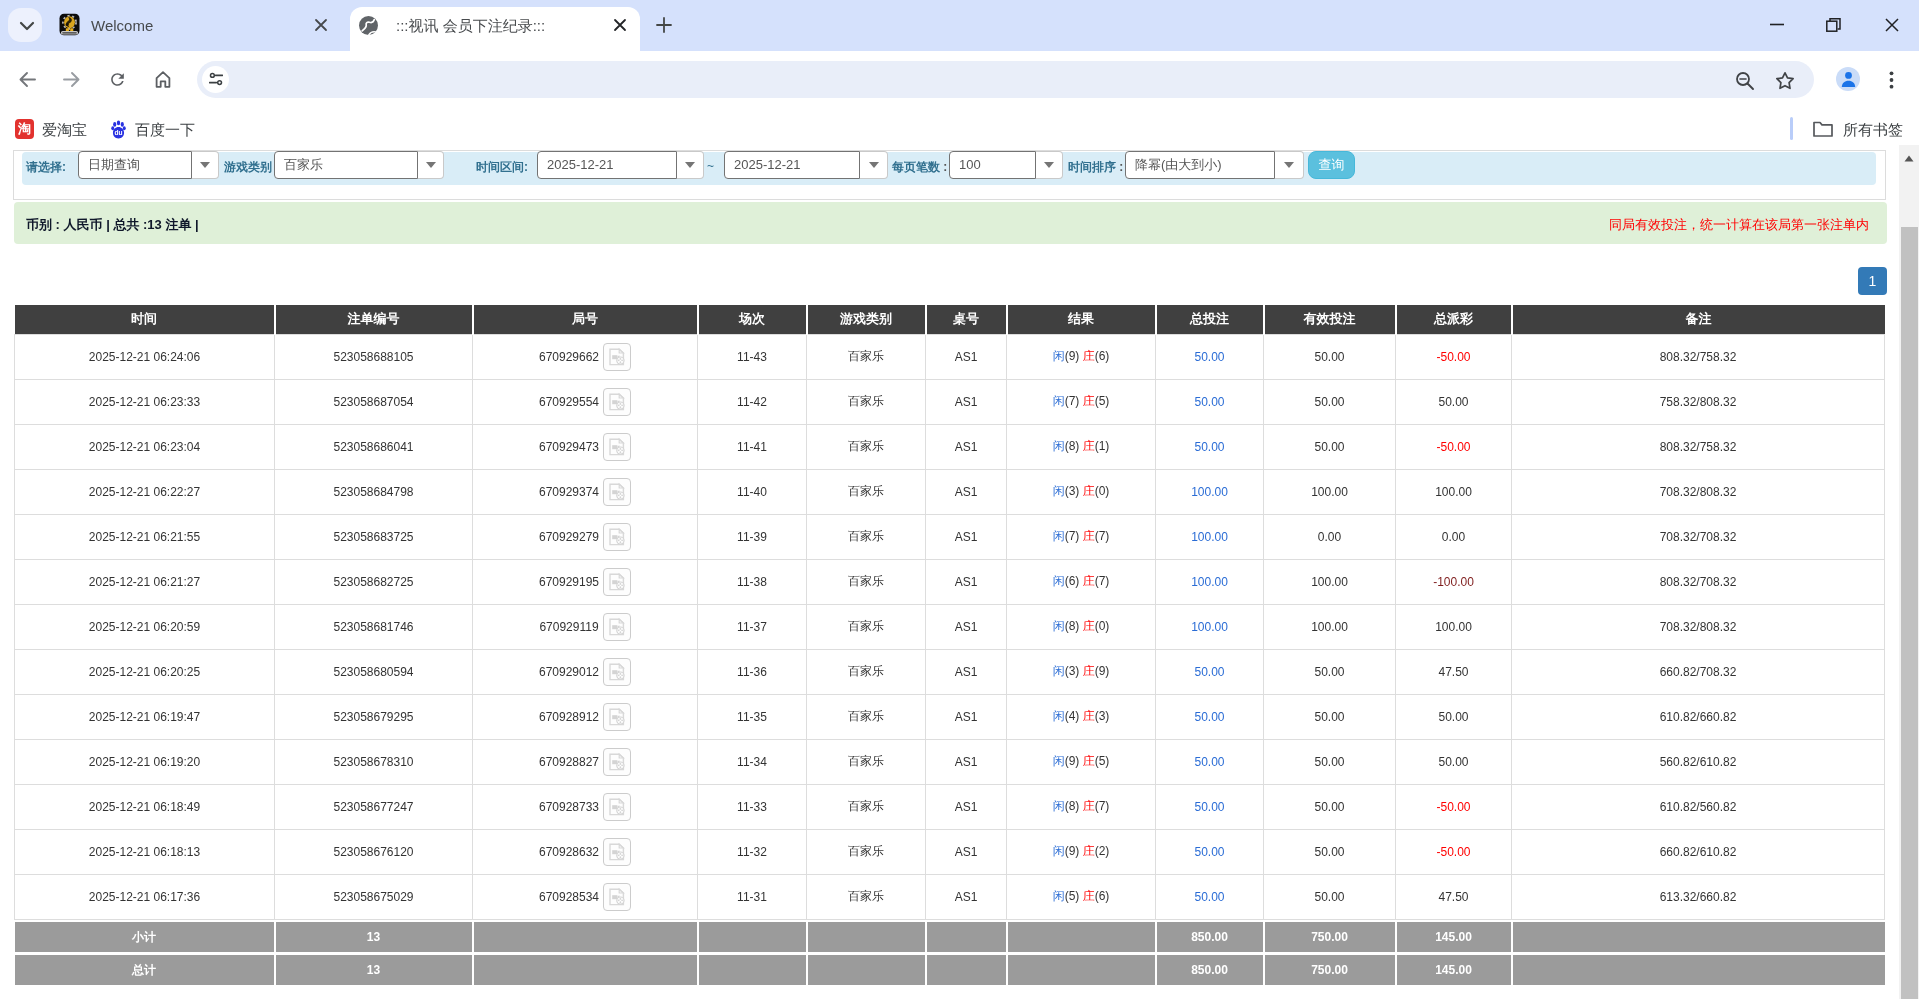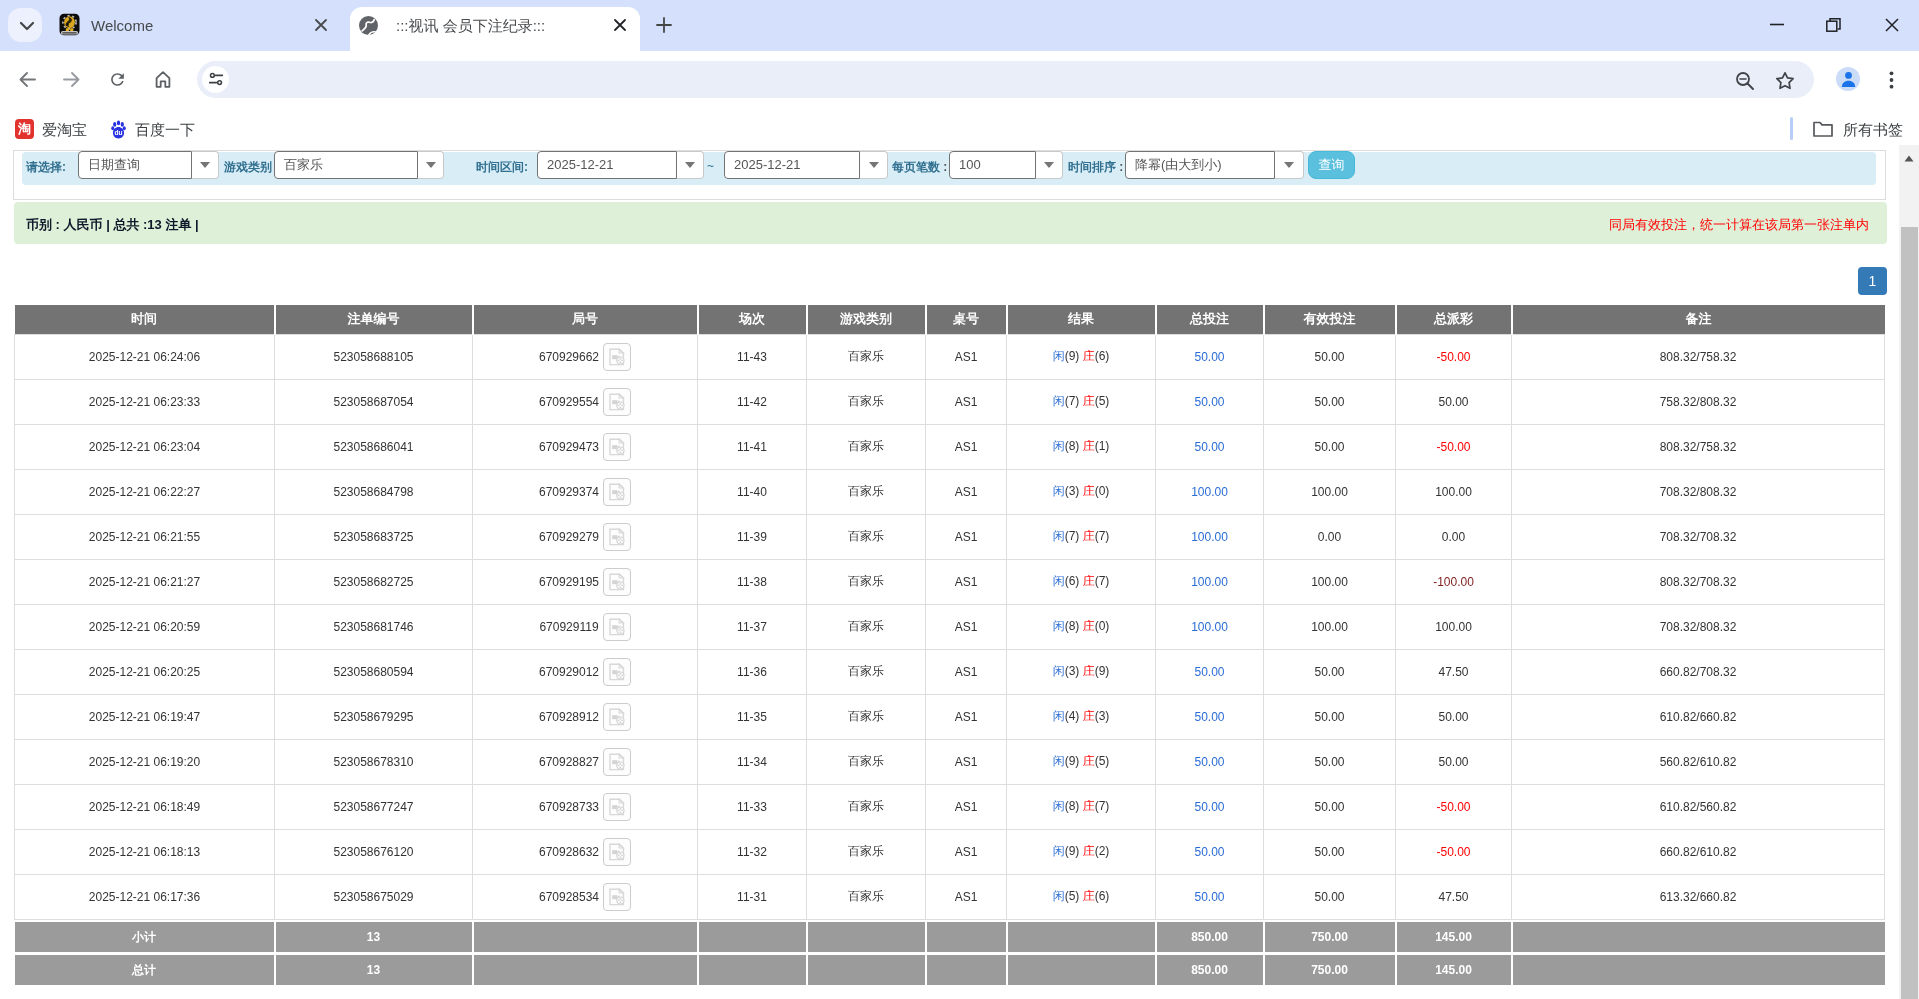--- a/index.html
+++ b/index.html
@@ -45,21 +45,21 @@
 #gbar { left:14px; top:202px; width:1873px; height:42px; background:#dff0d8; border-radius:4px; }
 #gtxt { left:26px; top:216px; font-size:13px; color:#0f172a;font-weight:bold; }
 #rtxt { right:50px; top:216px; font-size:13px; color:#ff0000; }
 #pg1 { left:1858px; top:267px; width:29px; height:28px; background:#337ab7; border-radius:4px;
   color:#fff; font-size:14px; text-align:center; line-height:28px; }
 
 
 #tbl { position:absolute; left:14px; top:305px; width:1871px; border-collapse:collapse; table-layout:fixed;
   font-size:12px; color:#333; }
 #tbl td, #tbl th { text-align:center; vertical-align:middle; overflow:hidden; white-space:nowrap; }
-#tbl thead th { background:#737373; color:#fff; font-weight:bold; height:29px; font-size:13px;
+#tbl thead th { background:#404040; color:#fff; font-weight:bold; height:29px; font-size:13px;
   border-left:2px solid #fff; }
 #tbl thead th:first-child { border-left:none; }
 tr.dr td { height:45px; background:#fff; border:1px solid #ddd; }
 tr.gap td { height:3px; background:#fff; border:none; }
 tr.ft td { height:30px; background:#9b9b9b; color:#fff; font-weight:bold; border-left:2px solid #fff; }
 tr.ft td:first-child { border-left:none; }
 .blue { color:#2a6cd5; }
 .xian { color:#2a6cd5; }
 .zhuang { color:#f00; }
 .gcell { display:inline-flex; align-items:center;text-align:center; }

